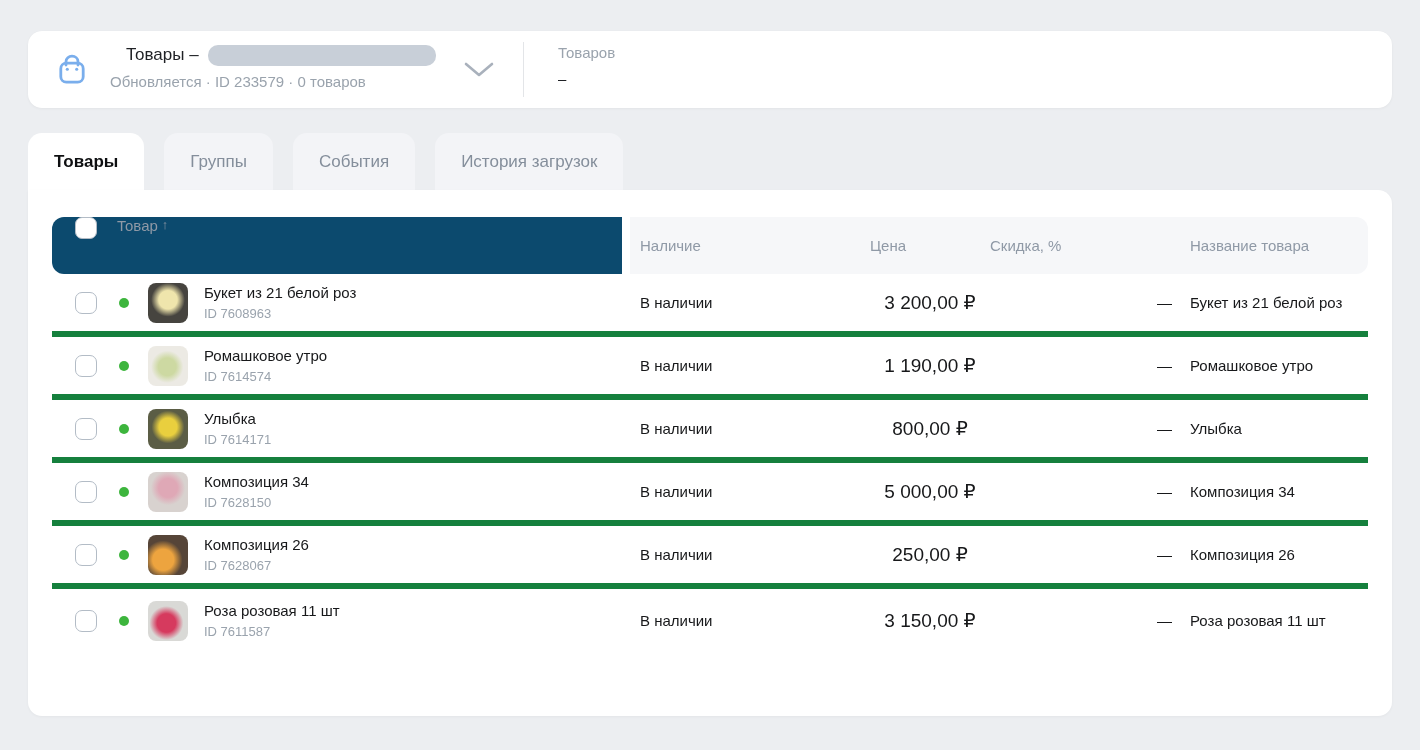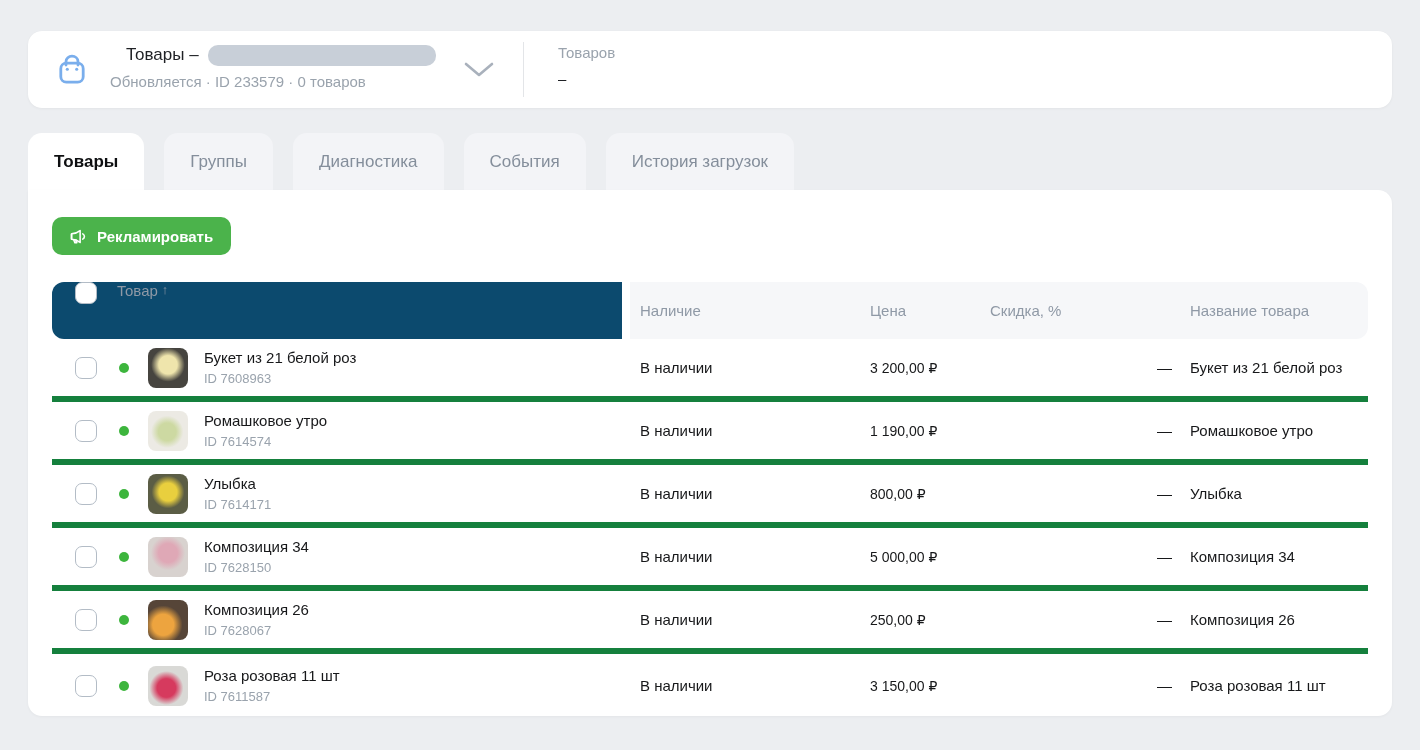--- a/index.html
+++ b/index.html
@@ -83,21 +83,21 @@
     height:63px; align-items:center; border-bottom:6px solid #15803d;
   }
   .trow:last-child { border-bottom:none; }
   .cell-product { display:flex; align-items:center; padding-left:23px; }
   .cell-product .checkbox { margin-right:22px; }
   .status-dot { width:10px; height:10px; border-radius:50%; background:#3db53d; margin-right:19px; flex:none; }
   .thumb { width:40px; height:40px; border-radius:8px; margin-right:16px; flex:none; }
   .prod-name { font-size:15px; color:#17181a; line-height:20px; }
   .prod-id { font-size:13px; color:#9aa3ad; line-height:17px; margin-top:2px; }
   .cell-availability { padding-left:10px; font-size:15px; }
-  .cell-price { text-align:left; font-size:14px; }
+  .cell-price { text-align:center; font-size:19px; }
   .cell-discount { text-align:right; font-size:15px; }
   .cell-name { padding-left:18px; font-size:15px; }
 </style>
 </head>
 <body>
 
 <div class="header-card">
   <svg class="bag-icon" viewBox="0 0 36 36" fill="none">
     <path d="M12 14 L12 10.5 C12 7.4 14.7 5.2 18 5.2 C21.3 5.2 24 7.4 24 10.5 L24 14" stroke="#7aaeec" stroke-width="2.8" stroke-linecap="round"></path>
     <rect x="6.8" y="12.2" width="22.4" height="19" rx="5.5" stroke="#7aaeec" stroke-width="2.8"></rect>
@@ -121,36 +121,26 @@
 
   <div class="stat-block">
     <div class="stat-label">Товаров</div>
     <div class="stat-value">–</div>
   </div>
 </div>
 
 <div class="tabs">
   <div class="tab active">Товары</div>
   <div class="tab">Группы</div>
-  <div class="tab">Диагностика</div>
   <div class="tab">События</div>
   <div class="tab">История загрузок</div>
 </div>
 
 <div class="panel">
 
-  <button class="advertise-btn">
-    <svg class="megaphone-icon" viewBox="0 0 24 24" fill="none">
-      <path d="M15 5.2 C12 7.6 8.6 8.8 5.2 8.8 L5.2 15.2 C8.6 15.2 12 16.4 15 18.8 Z" stroke="#fff" stroke-width="1.8" stroke-linejoin="round"></path>
-      <path d="M5.2 9 L5.2 15" stroke="#fff" stroke-width="1.8"></path>
-      <path d="M18 9 C19.2 9.7 19.9 10.8 19.9 12 C19.9 13.2 19.2 14.3 18 15" stroke="#fff" stroke-width="1.8" stroke-linecap="round"></path>
-      <path d="M7.6 15.4 L9 19 L11.2 19 L9.8 15.4" stroke="#fff" stroke-width="1.8" stroke-linejoin="round"></path>
-    </svg>
-    <span>Рекламировать</span>
-  </button>
 
   <div class="table">
 
     <div class="thead">
       <div class="th-left">
         <div class="checkbox"></div>
         <span class="th-label">Товар</span>
         <span class="sort-arrow">↑</span>
       </div>
       <div class="th-right">

